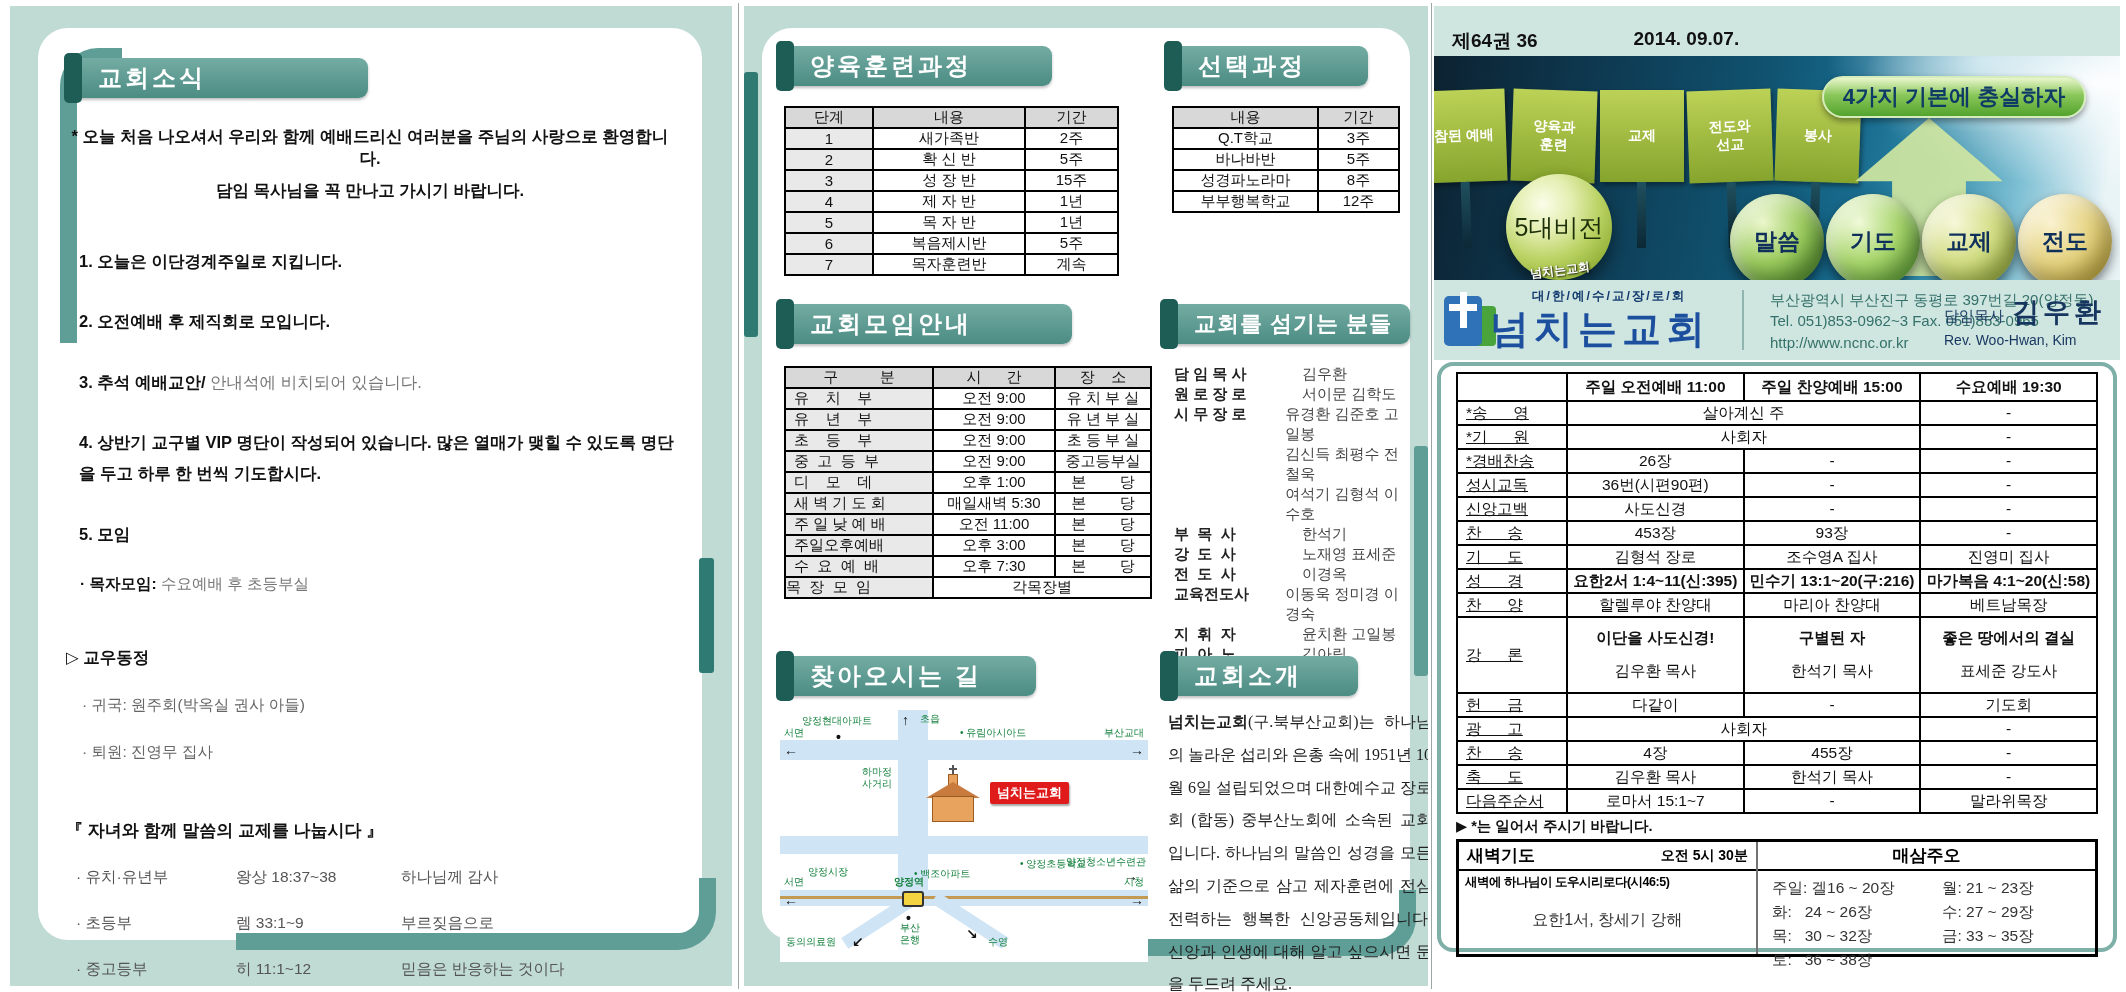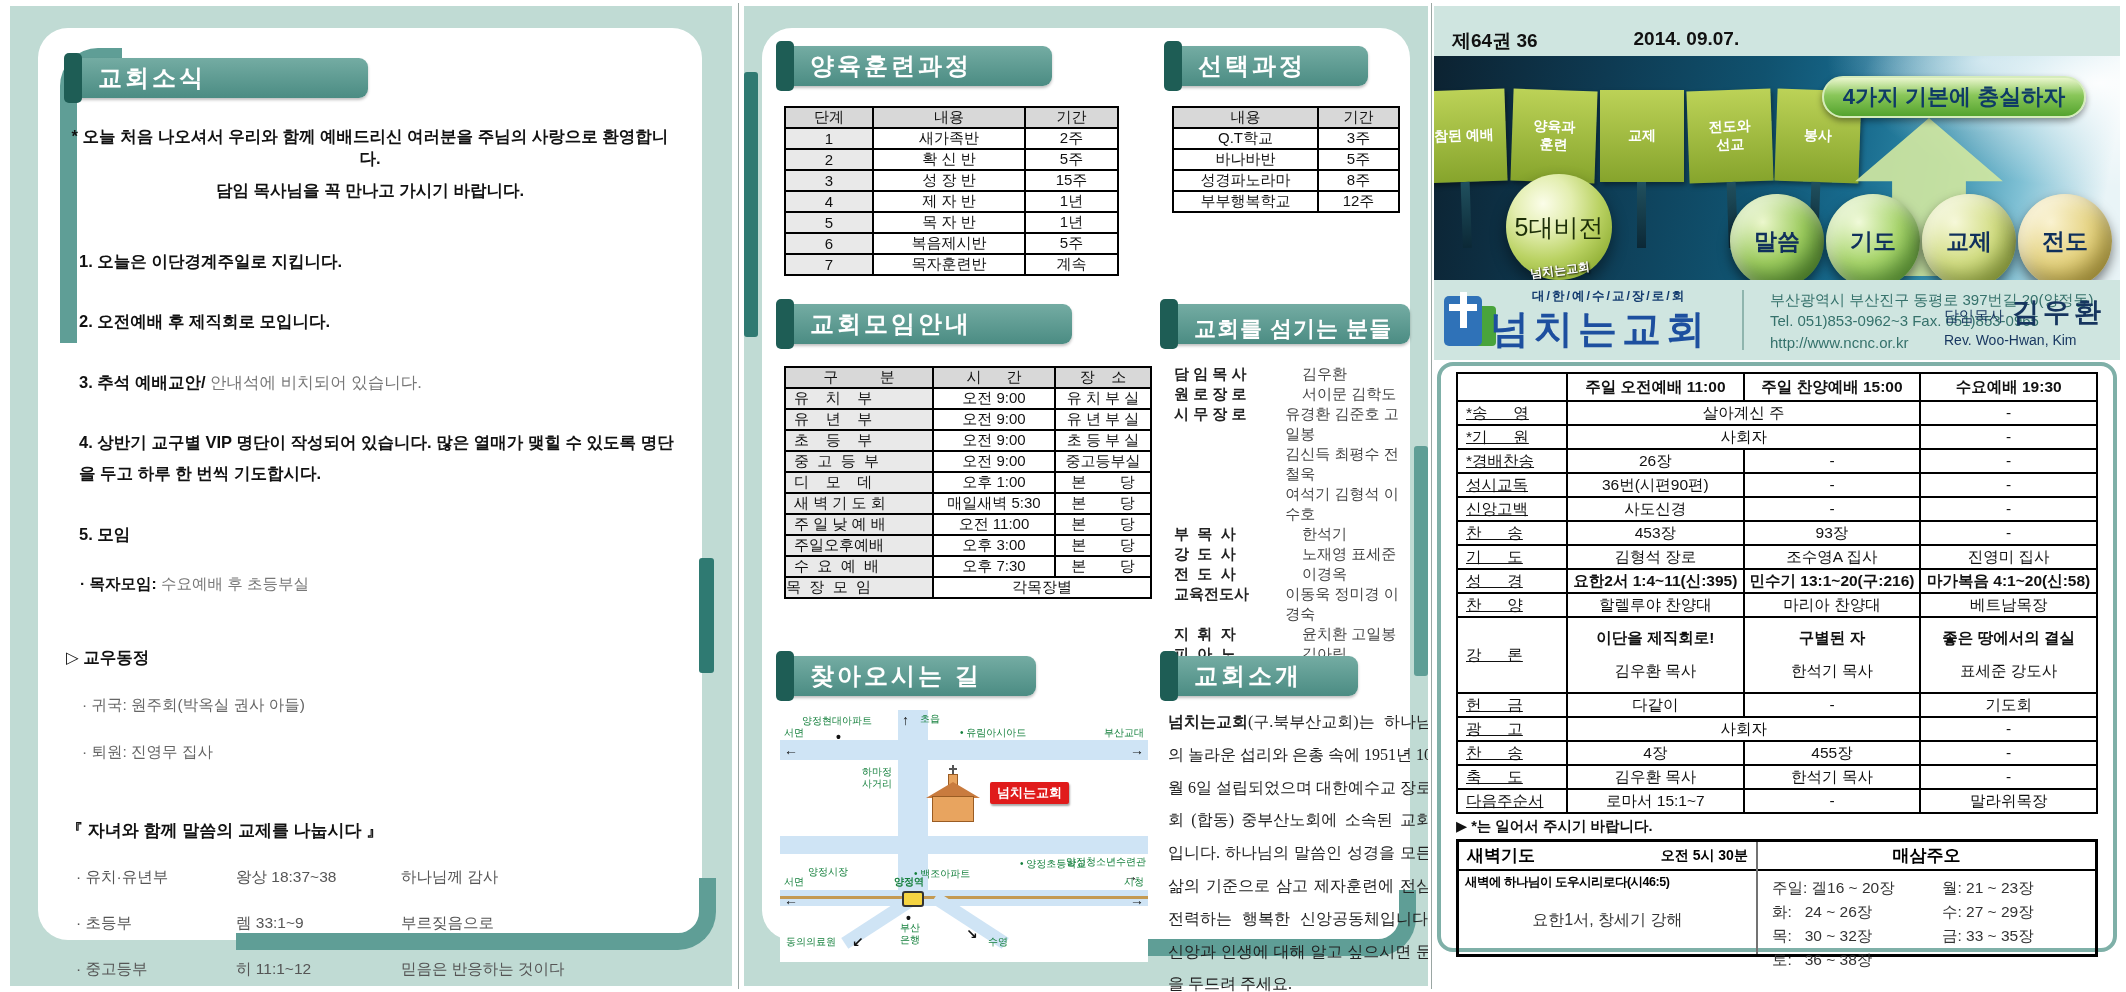--- a/index.html
+++ b/index.html
@@ -319,21 +319,21 @@
             <td>오후 7:30</td>
             <td>본        당</td>
           </tr>
       <tr>
             <td class="shade" style="text-align:left; padding-left:0;">목  장  모  임</td>
             <td colspan="2">각목장별</td>
           </tr>
     </tbody>
       </table>
 
-    <div class="sec" style="left:424px; top:298px; width:242px; font-size:22px; letter-spacing:1px;align-items:flex-end;">
+    <div class="sec" style="left:424px; top:298px; width:242px; font-size:22px; letter-spacing:1px;">
       <span>교회를 섬기는 분들</span>
     </div>
     <div class="abs" style="left:430px; top:358px; width:236px;">
       <div class="sv-row">
           <span class="sv-role">담 임 목 사</span>
           <span class="sv-names">김우환</span>
         </div>
       <div class="sv-row">
           <span class="sv-role">원 로 장 로</span>
           <span class="sv-names">서이문 김학도</span>
@@ -553,21 +553,21 @@
               <td style="font-weight:bold;">마가복음 4:1~20(신:58)</td>
             </tr>
         <tr>
               <td class="lbl">찬      양</td>
               <td>할렐루야 찬양대</td>
               <td>마리아 찬양대</td>
               <td>베트남목장</td>
             </tr>
         <tr class="sermon">
           <td class="lbl">강      론</td>
-          <td><div class="ser-t">이단을 제직회로!</div><div class="ser-s">김우환 목사</div></td>
+          <td><div class="ser-t">이단을 사도신경!</div><div class="ser-s">김우환 목사</div></td>
           <td><div class="ser-t">구별된 자</div><div class="ser-s">한석기 목사</div></td>
           <td><div class="ser-t">좋은 땅에서의 결실</div><div class="ser-s">표세준 강도사</div></td>
         </tr>
         <tr>
               <td class="lbl">헌      금</td>
               <td>다같이</td>
               <td>-</td>
               <td>기도회</td>
             </tr>
         <tr>

